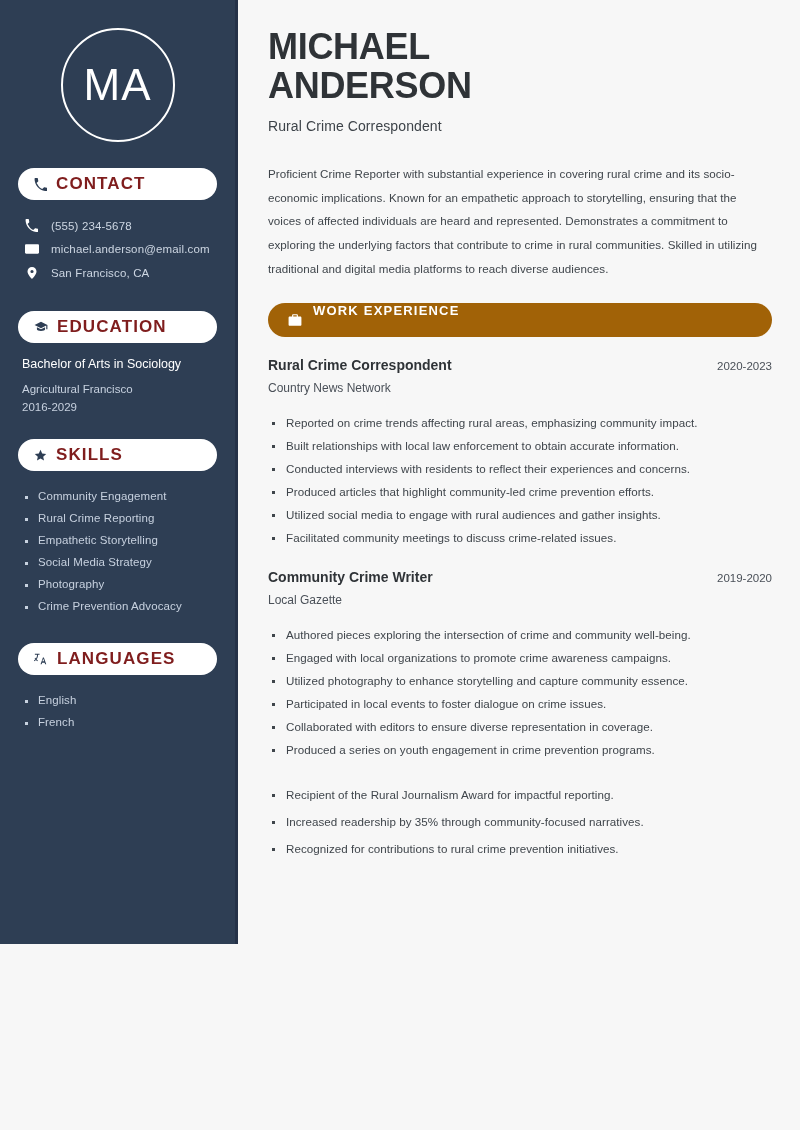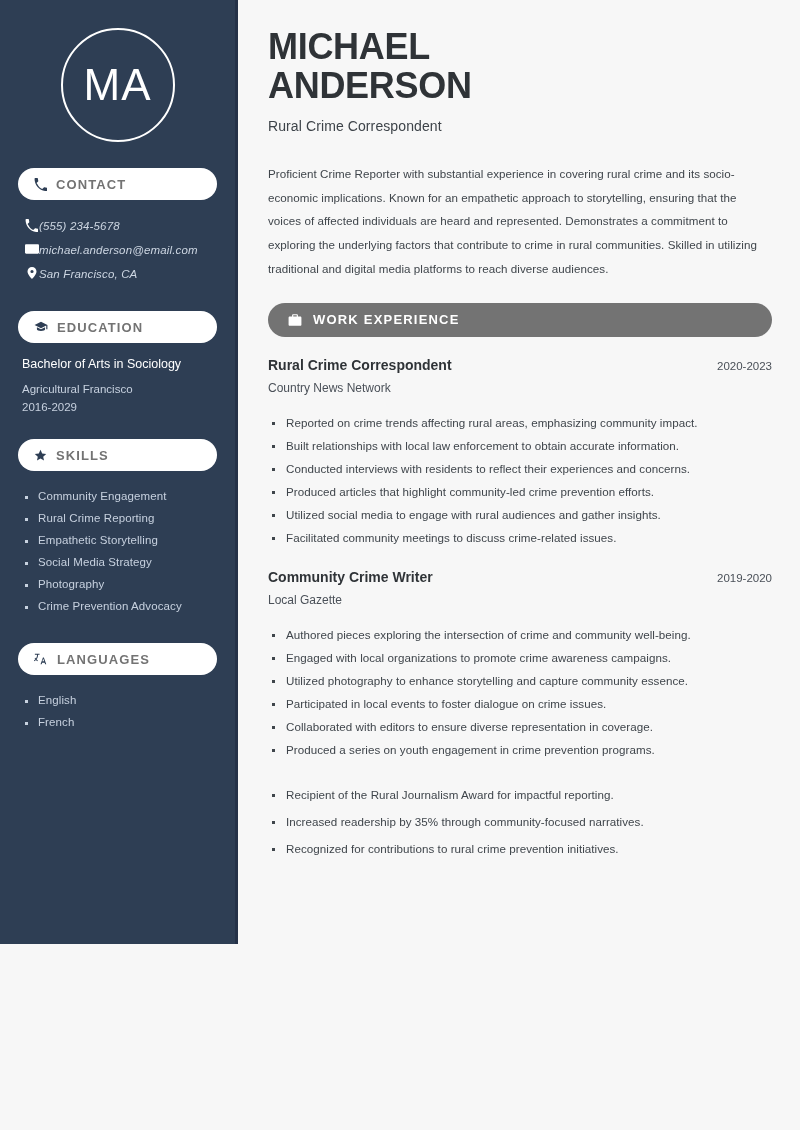--- a/index.html
+++ b/index.html
@@ -56,33 +56,33 @@
     background: #ffffff;
     border-radius: 22px;
     height: 32px;
     display: flex;
     align-items: center;
     padding: 0 16px;
     gap: 9px;
     margin-bottom: 14px;
   }
   .pill .pill-label {
-    color: #737373;
-    font-size: 13px;
+    color: #7f1d1d;
+    font-size: 17px;
     font-weight: bold;
     letter-spacing: 1.1px;
   }
   .pill .ic { display: flex; align-items: center; color: #2e3e54; }
 
   .contact-list { margin-bottom: 26px; }
   .contact-row {
     display: flex;
-    align-items: flex-end;
+    align-items: center;
+    gap: 12px;
     padding: 5px 6px;
-    font-style: italic;
   }
   .contact-row .ic { width: 15px; display: flex; align-items: center; justify-content: center; color: #ffffff; }
   .contact-row .txt {
     color: #cdd6e2;
     font-size: 11.5px;
     letter-spacing: 0.15px;
   }
 
   .edu-block { padding: 0 4px; margin-bottom: 26px; }
   .edu-degree { color: #ffffff; font-size: 12.5px; font-weight: normal; margin-bottom: 12px; }
@@ -132,25 +132,24 @@
   .summary {
     color: #3f454b;
     font-size: 11.6px;
     line-height: 2.05;
     margin-top: 28px;
     margin-bottom: 22px;
     letter-spacing: 0.05px;
   }
 
   .dark-pill {
-    background: #737373;
+    background: #a16207;
     border-radius: 22px;
     height: 34px;
     display: flex;
-    align-items: center;
     padding: 0 20px;
     gap: 11px;
     margin-bottom: 20px;
   }
   .dark-pill .dp-label {
     color: #ffffff;
     font-size: 13px;
     font-weight: bold;
     letter-spacing: 1.2px;
   }

